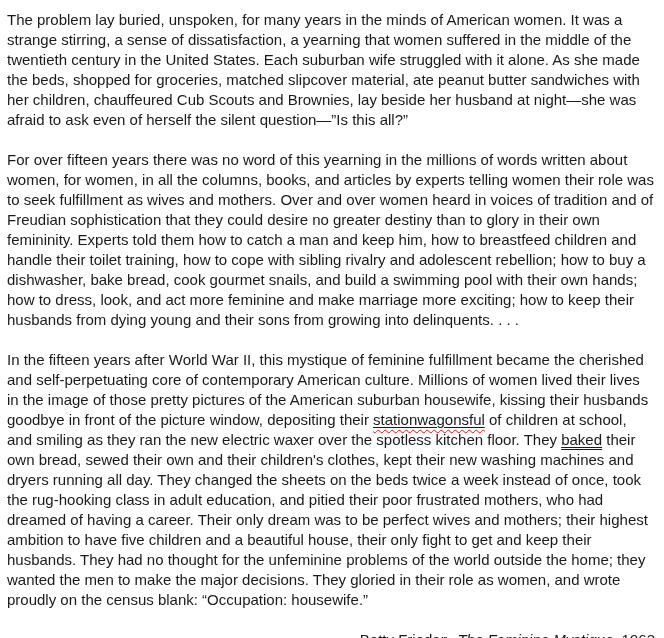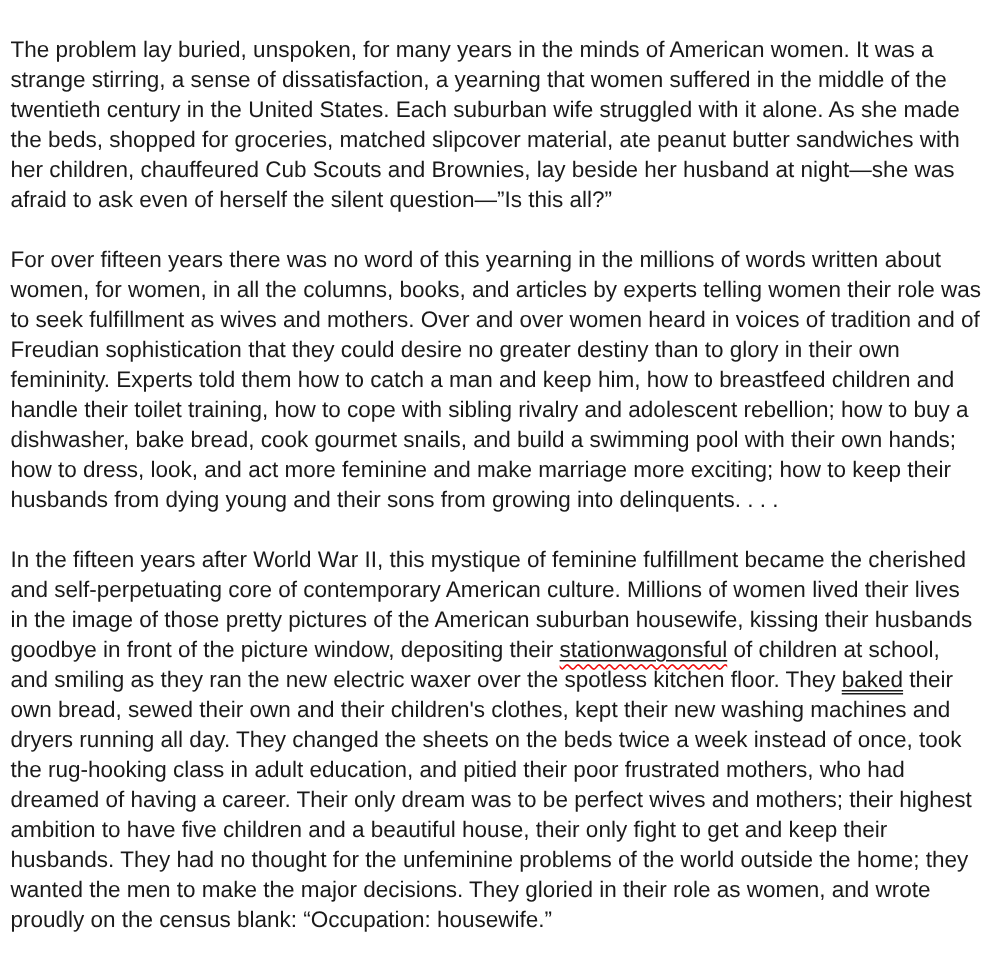--- a/index.html
+++ b/index.html
@@ -6,21 +6,21 @@
     margin: 0;
     padding: 0;
     background: #ffffff;
   }
   .page {
     box-sizing: border-box;
     width: 664px;
     height: 638px;
     overflow: hidden;
     background: #ffffff;
-    padding: 24px 9px 0 7px;
+    padding: 10px 9px 0 7px;
     font-family: "Liberation Sans", sans-serif;
     font-size: 15px;
     line-height: 20px;
     color: #1a1a1a;
     cursor: text;
   }
   .para {
     margin: 0 0 20px 0;
     padding: 0;
   }

